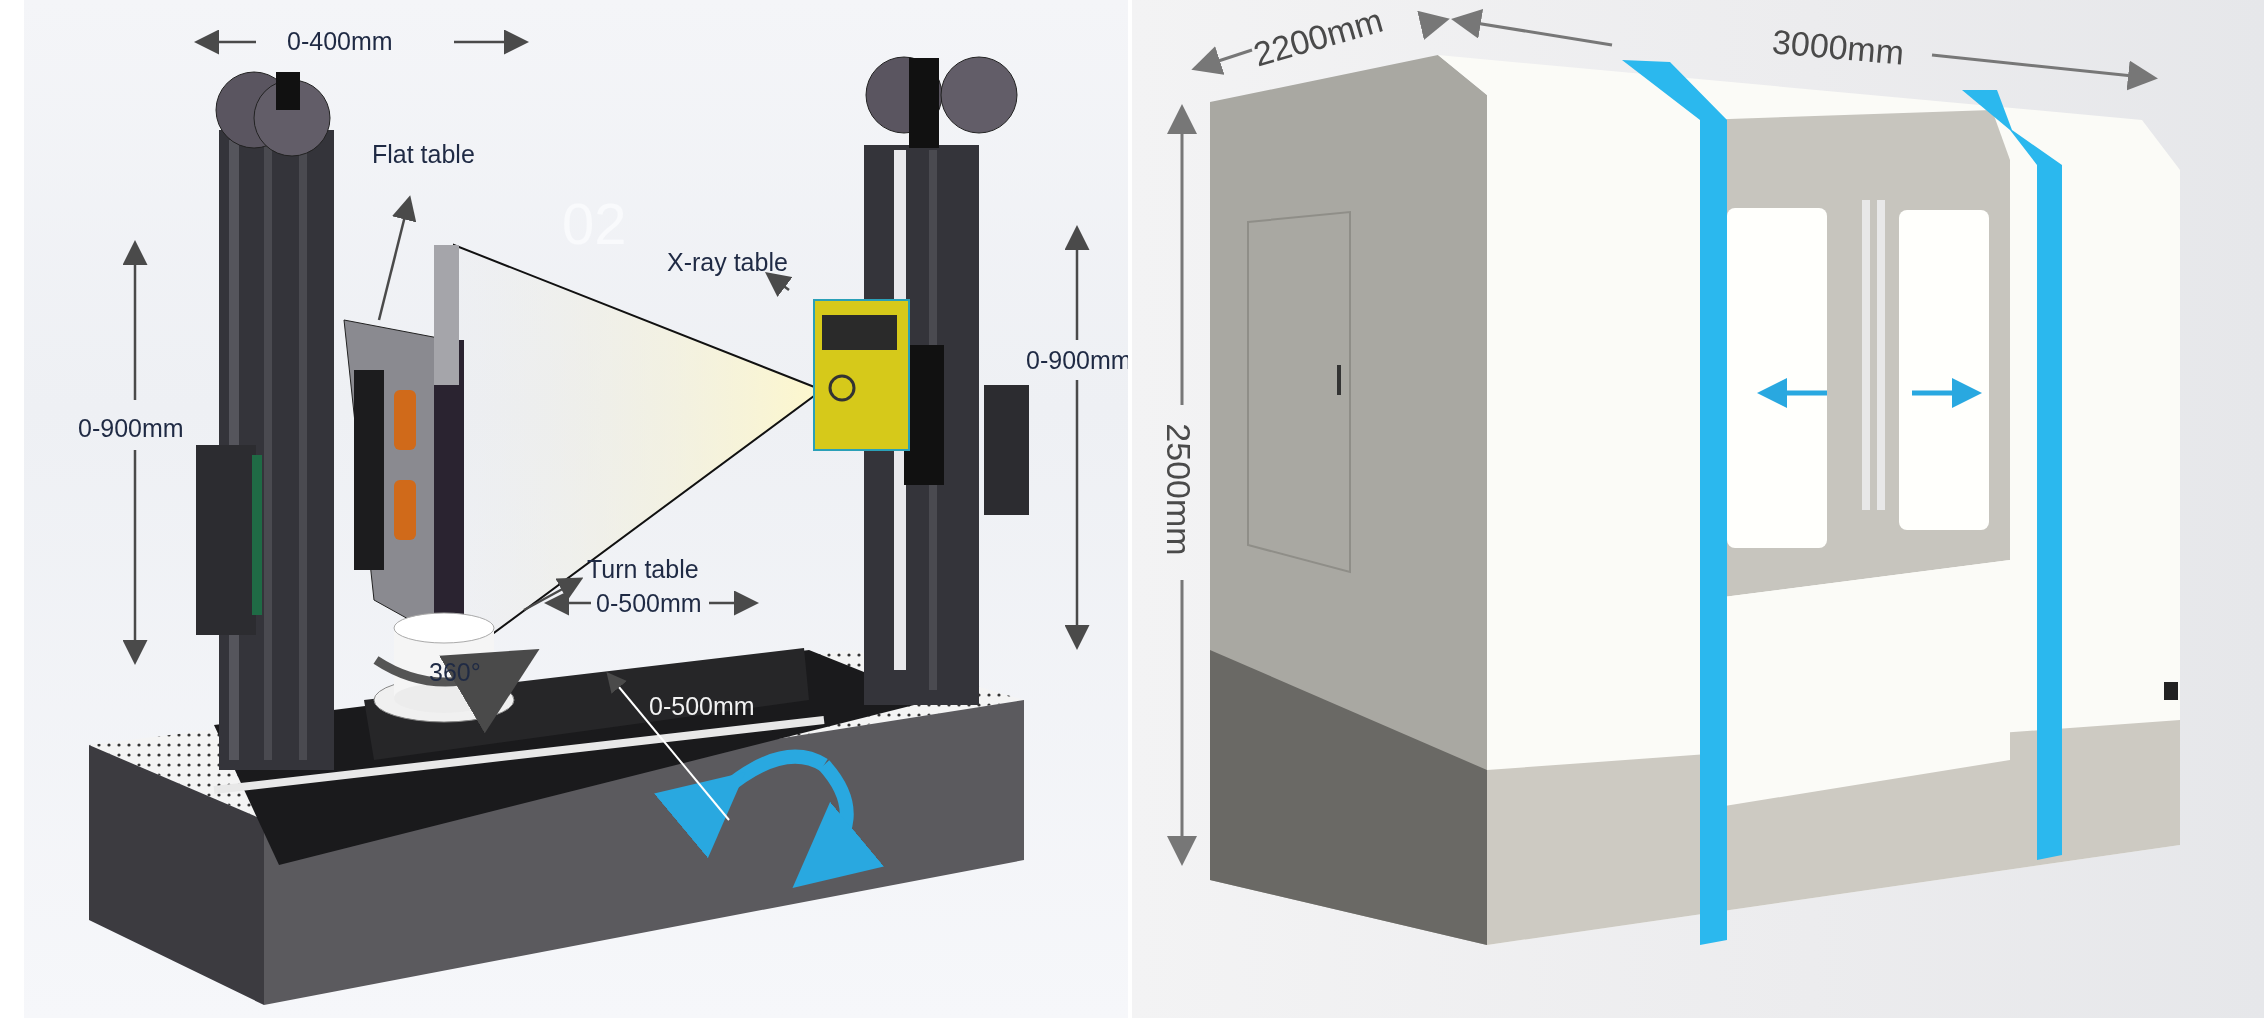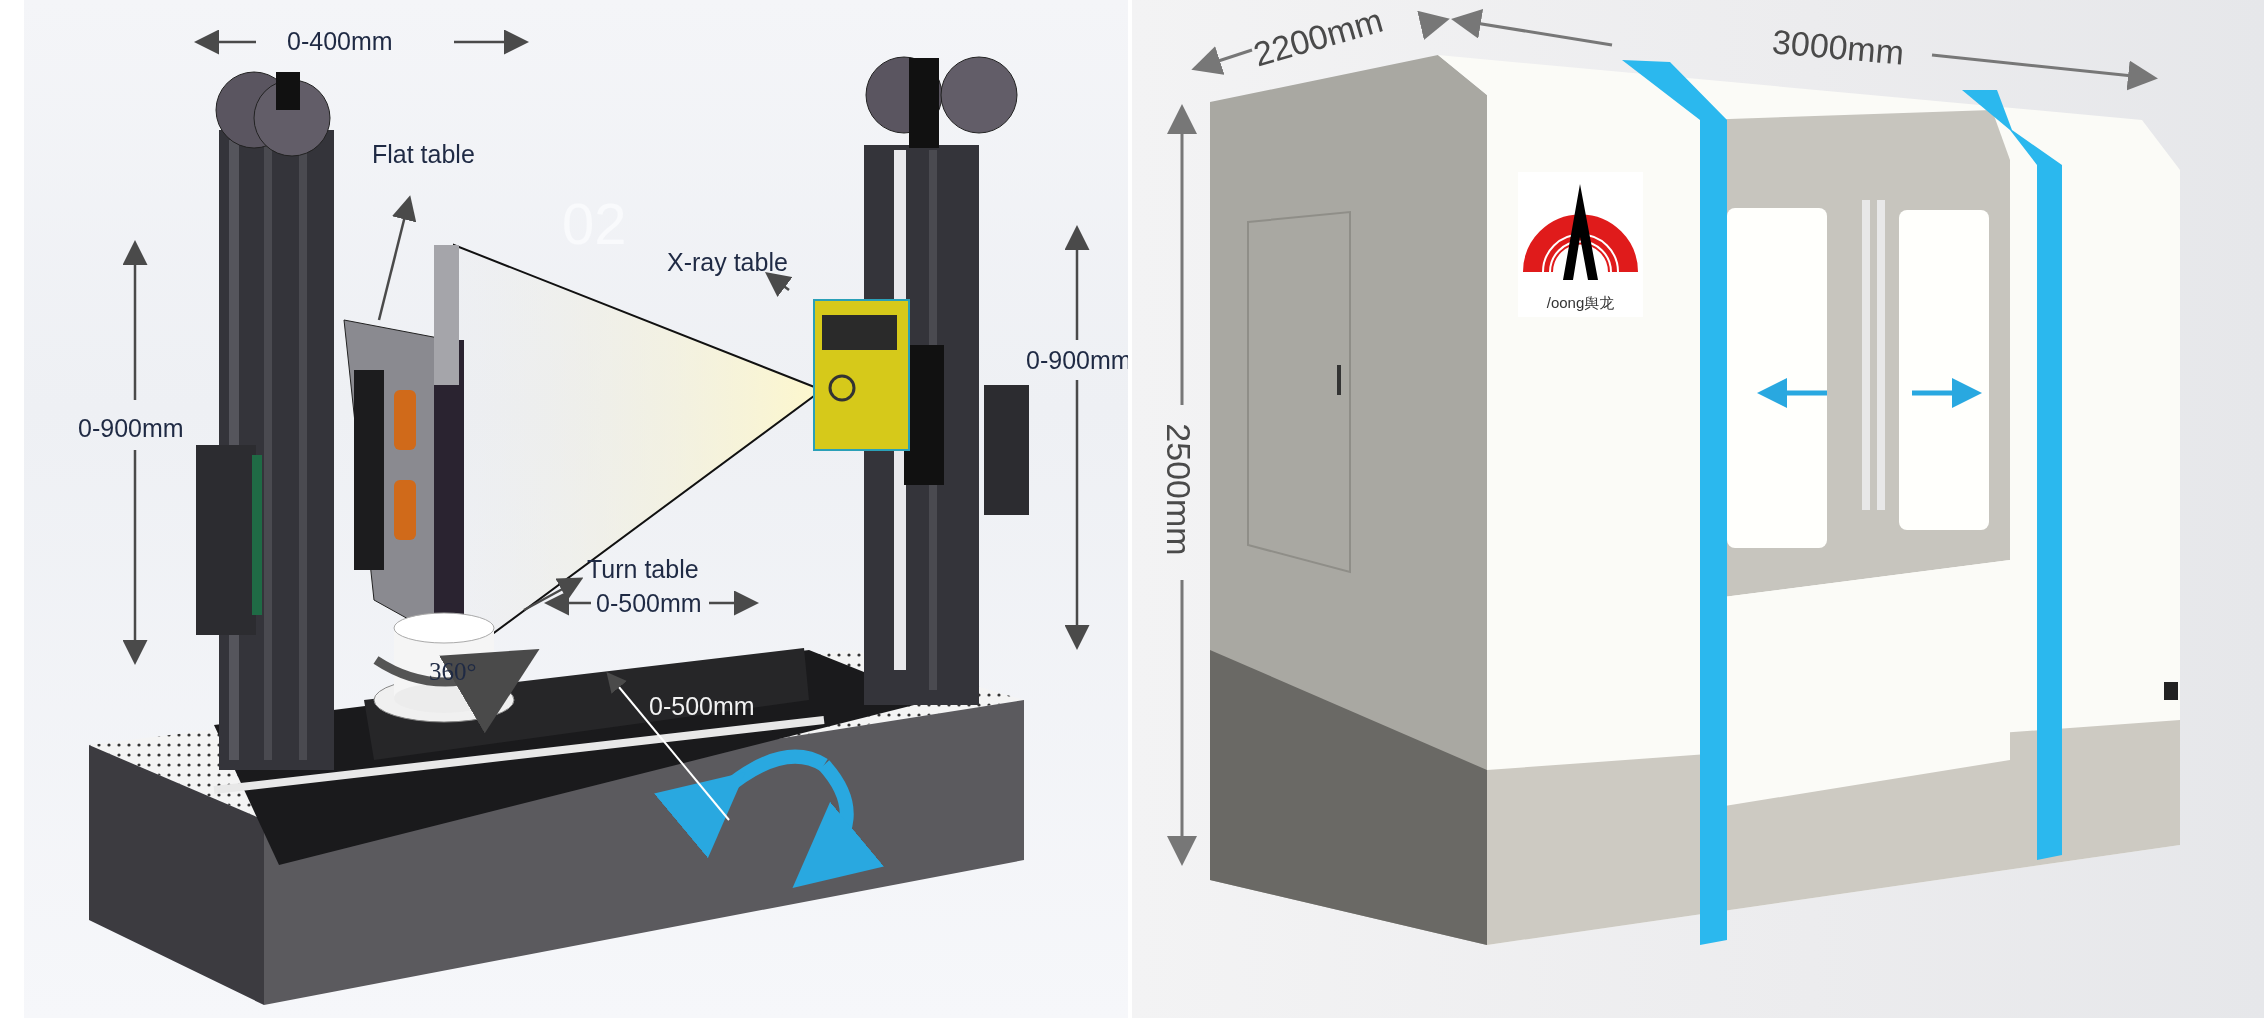--- a/index.html
+++ b/index.html
@@ -119,21 +119,21 @@
   </svg>
 
   <div class="wm" style="left:538px;top:190px;">02</div>
   <div class="label" style="left:263px;top:27px;">0-400mm</div>
   <div class="label" style="left:348px;top:140px;">Flat table</div>
   <div class="label" style="left:643px;top:248px;">X-ray table</div>
   <div class="label" style="left:54px;top:414px;">0-900mm</div>
   <div class="label" style="left:1002px;top:346px;">0-900mm</div>
   <div class="label" style="left:563px;top:555px;">Turn table</div>
   <div class="label" style="left:572px;top:589px;">0-500mm</div>
-  <div class="label" style="left:405px;top:658px;font-family:Liberation Serif, serif;">360°</div>
+  <div class="label" style="left:405px;top:658px;">360°</div>
   <div class="label white" style="left:625px;top:692px;">0-500mm</div>
 </div>
 
 <div class="divider"></div>
 
 <div id="right-panel" class="panel">
   <svg class="overlay" width="1132" height="1018" viewBox="0 0 1132 1018">
     <defs>
       <marker id="ag" markerWidth="10" markerHeight="10" refX="8" refY="5" orient="auto">
           <path d="M0,0 L10,5 L0,10 z" fill="#777"></path>
@@ -169,27 +169,16 @@
     <g stroke="#777" stroke-width="3" marker-end="url(#ag)">
       <line x1="120" y1="50" x2="65" y2="68"></line>
       <line x1="290" y1="25" x2="312" y2="20"></line>
       <line x1="480" y1="45" x2="325" y2="20"></line>
       <line x1="800" y1="55" x2="1020" y2="78"></line>
       <line x1="50" y1="405" x2="50" y2="110"></line>
       <line x1="50" y1="580" x2="50" y2="860"></line>
     </g>
   </svg>
 
-  <div style="position:absolute;left:386px;top:172px;width:125px;height:145px;background:#fff;">
-    <svg width="125" height="118" viewBox="0 0 125 118">
-      <path d="M20,100 A42,42 0 0 1 105,100" fill="none" stroke="#e01b1b" stroke-width="30"></path>
-      <path d="M25,100 A37,37 0 0 1 100,100" fill="none" stroke="#fff" stroke-width="2"></path>
-      <path d="M32,100 A30,30 0 0 1 93,100" fill="none" stroke="#fff" stroke-width="2"></path>
-      <polygon points="62,12 45,108 55,108 62,65 70,108 80,108" fill="#000"></polygon>
-    </svg>
-    <div style="text-align:center;font-size:15px;color:#333;line-height:18px;">
-      <span>/oong</span><span>舆龙</span>
-    </div>
-  </div>
   <div class="label grey" style="left:120px;top:18px;transform:rotate(-16deg);">2200mm</div>
   <div class="label grey" style="left:640px;top:28px;transform:rotate(5deg);">3000mm</div>
   <div class="label grey" style="left:-20px;top:470px;transform:rotate(90deg);">2500mm</div>
 </div>
 
 </body></html>

